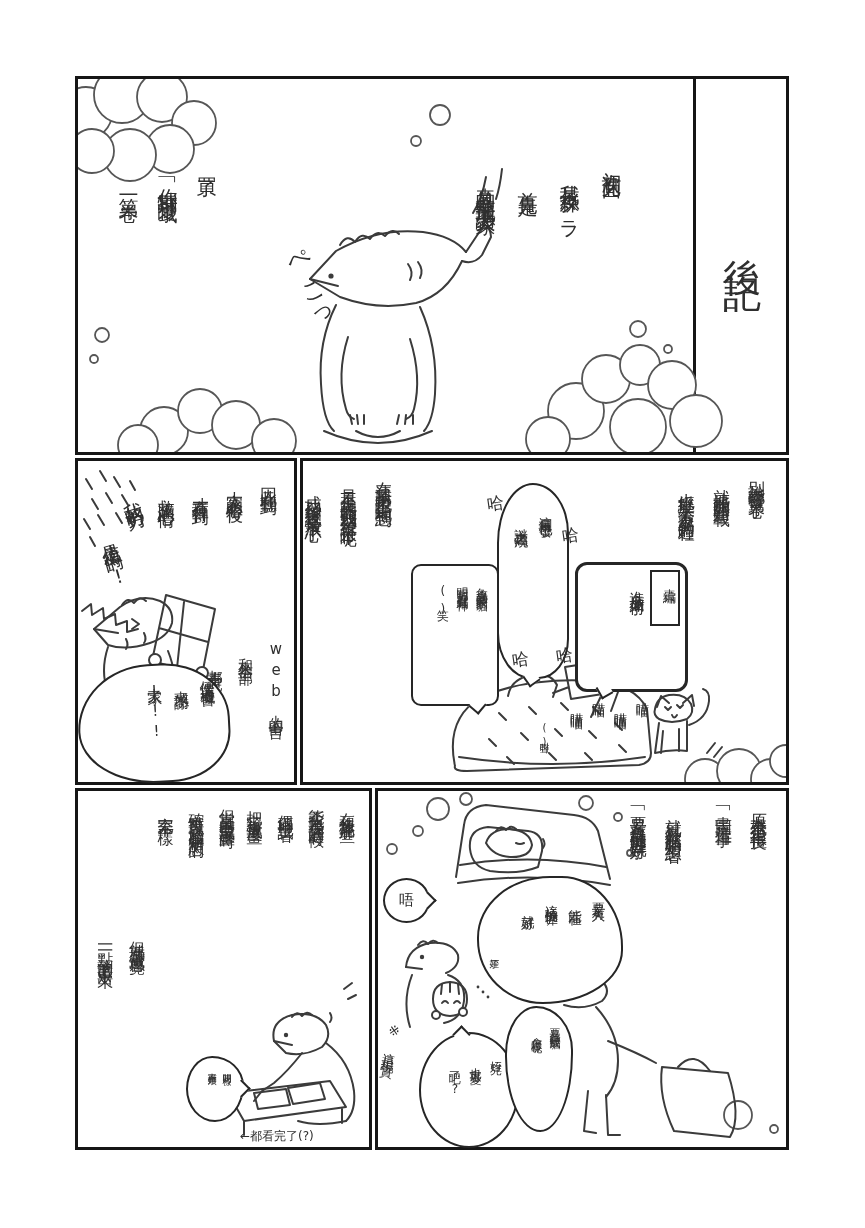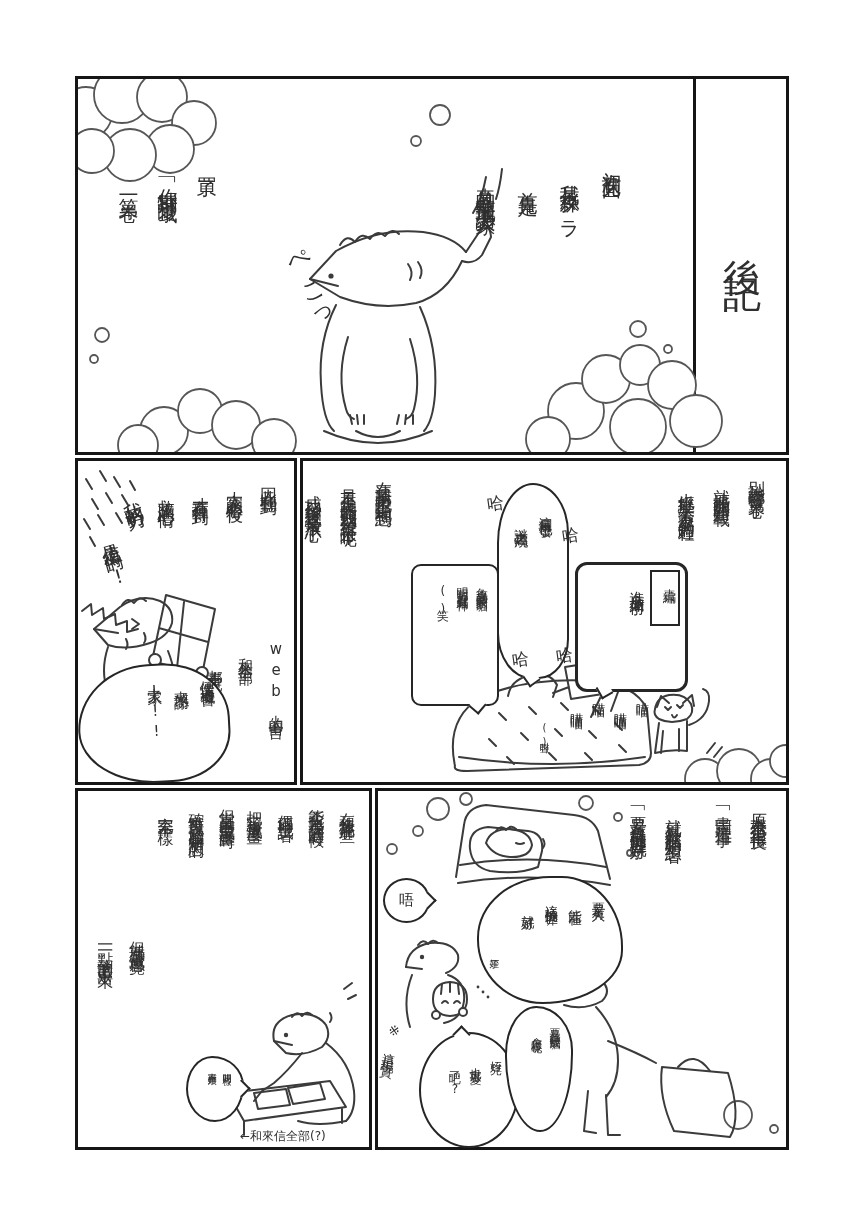--- a/index.html
+++ b/index.html
@@ -419,15 +419,15 @@
     <div>但就憑著這感覺</div>
     <div>一點一滴的畫了出來…</div>
   </div>
   <div class="bub" id="gbub">
     <div class="vt" id="gtxt">
       <div>明明同樣</div>
       <div>畫不好煩…</div>
     </div>
     <div class="tail" style="right:-6px;top:24px;transform:rotate(-45deg)"></div>
   </div>
-  <div id="anote">←和來信全部(?)</div>
+  <div id="anote">←都看完了(?)</div>
 
 </div>
 
 </body></html>

